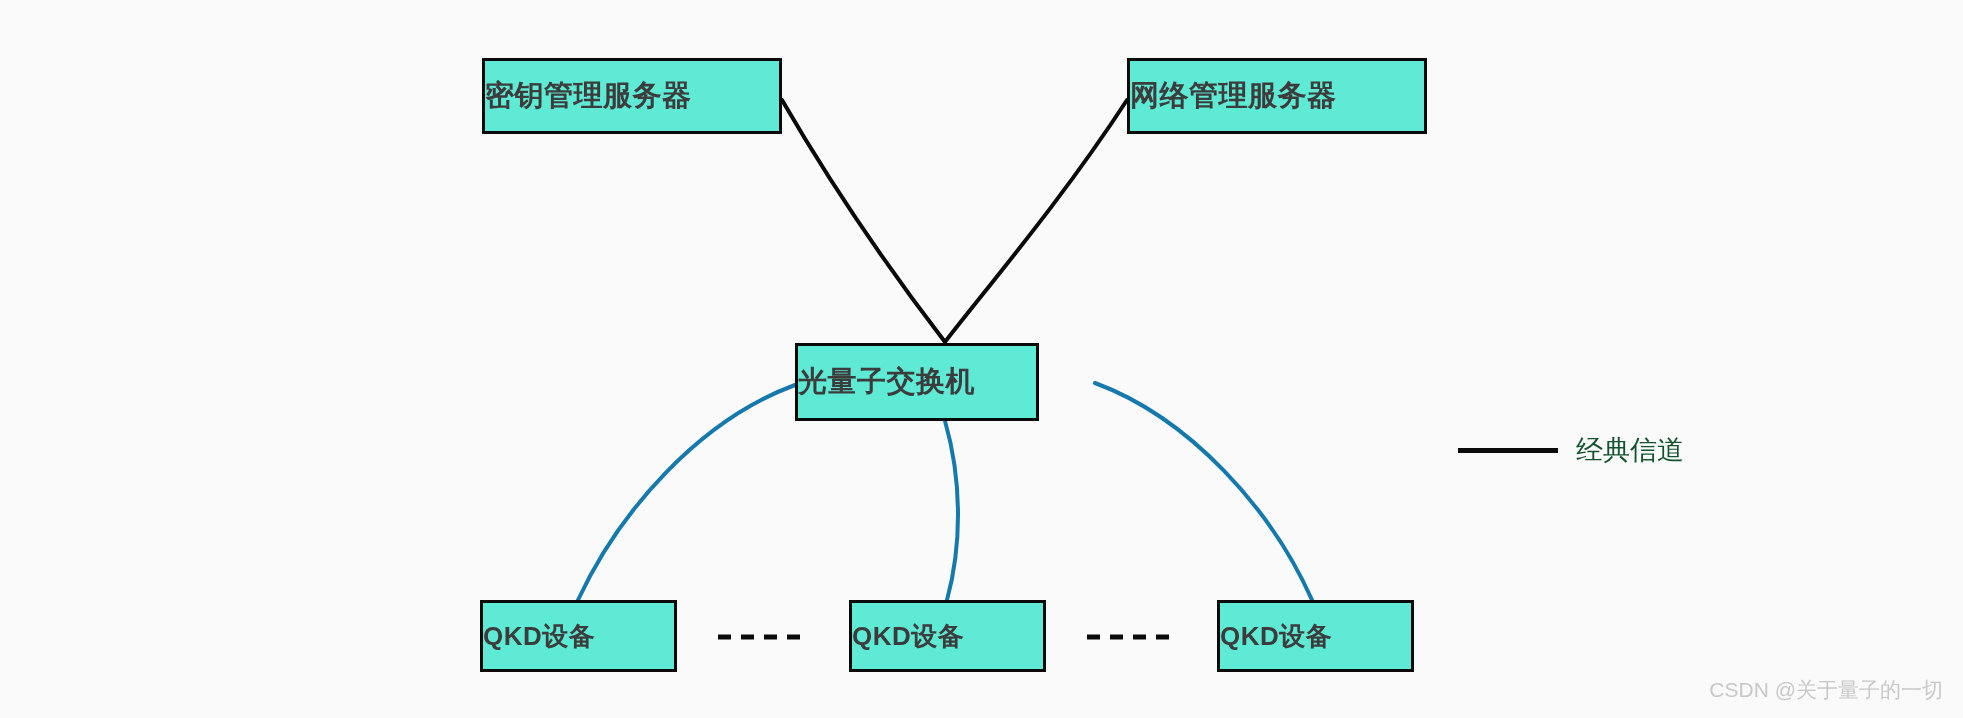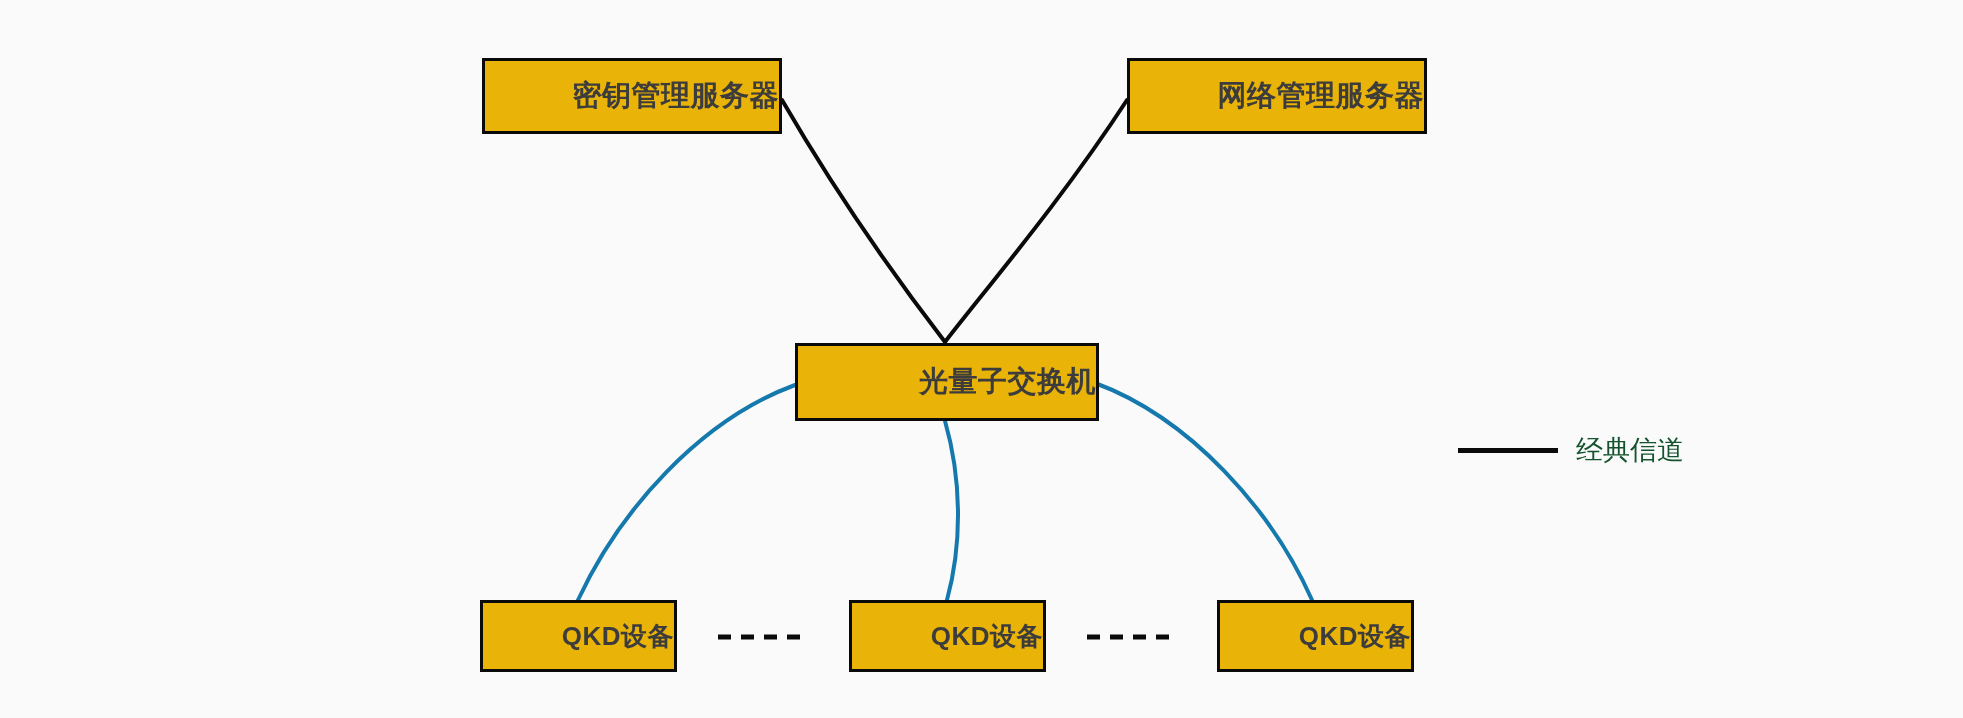--- a/index.html
+++ b/index.html
@@ -24,37 +24,37 @@
     position: absolute;
     left: 0;
     top: 0;
     width: 1963px;
     height: 718px;
     pointer-events: none;
   }
   .node {
     position: absolute;
     box-sizing: border-box;
-    background: #eab308;
+    background: #5eead4;
     border: 3px solid #0a0a0a;
     display: flex;
     align-items: center;
-    justify-content: flex-end;
+    justify-content: flex-start;
     color: #3c3c3c;
     font-weight: 700;
     letter-spacing: 0.5px;
     white-space: nowrap;
   }
   .node-label {
     color: #3c3c3c;
     font-weight: 700;
   }
   #node-key-server   { left: 482px;  top: 58px;  width: 300px; height: 76px; font-size: 29px; }
-  #node-net-server   { left: 1127px; top: 58px;  width: 300px; height: 76px; font-size: 29px; padding-left: 46px; }
-  #node-switch       { left: 795px;  top: 343px; width: 304px; height: 78px; font-size: 29px; }
+  #node-net-server   { left: 1127px; top: 58px;  width: 300px; height: 76px; font-size: 29px; }
+  #node-switch       { left: 795px;  top: 343px; width: 244px; height: 78px; font-size: 29px; }
   #node-qkd-1        { left: 480px;  top: 600px; width: 197px; height: 72px; font-size: 26px; }
   #node-qkd-2        { left: 849px;  top: 600px; width: 197px; height: 72px; font-size: 26px; }
   #node-qkd-3        { left: 1217px; top: 600px; width: 197px; height: 72px; font-size: 26px; }
 
   .legend {
     position: absolute;
     left: 1458px;
     top: 420px;
     width: 300px;
   }
@@ -130,14 +130,15 @@
     <span class="node-label">QKD设备</span>
   </div>
 
   <div class="legend">
     <div class="legend-row">
       <span class="legend-swatch classical"></span>
       <span class="legend-label">经典信道</span>
     </div>
   </div>
 
+  <div class="watermark">CSDN @关于量子的一切</div>
 
 </div>
 
 </body></html>

